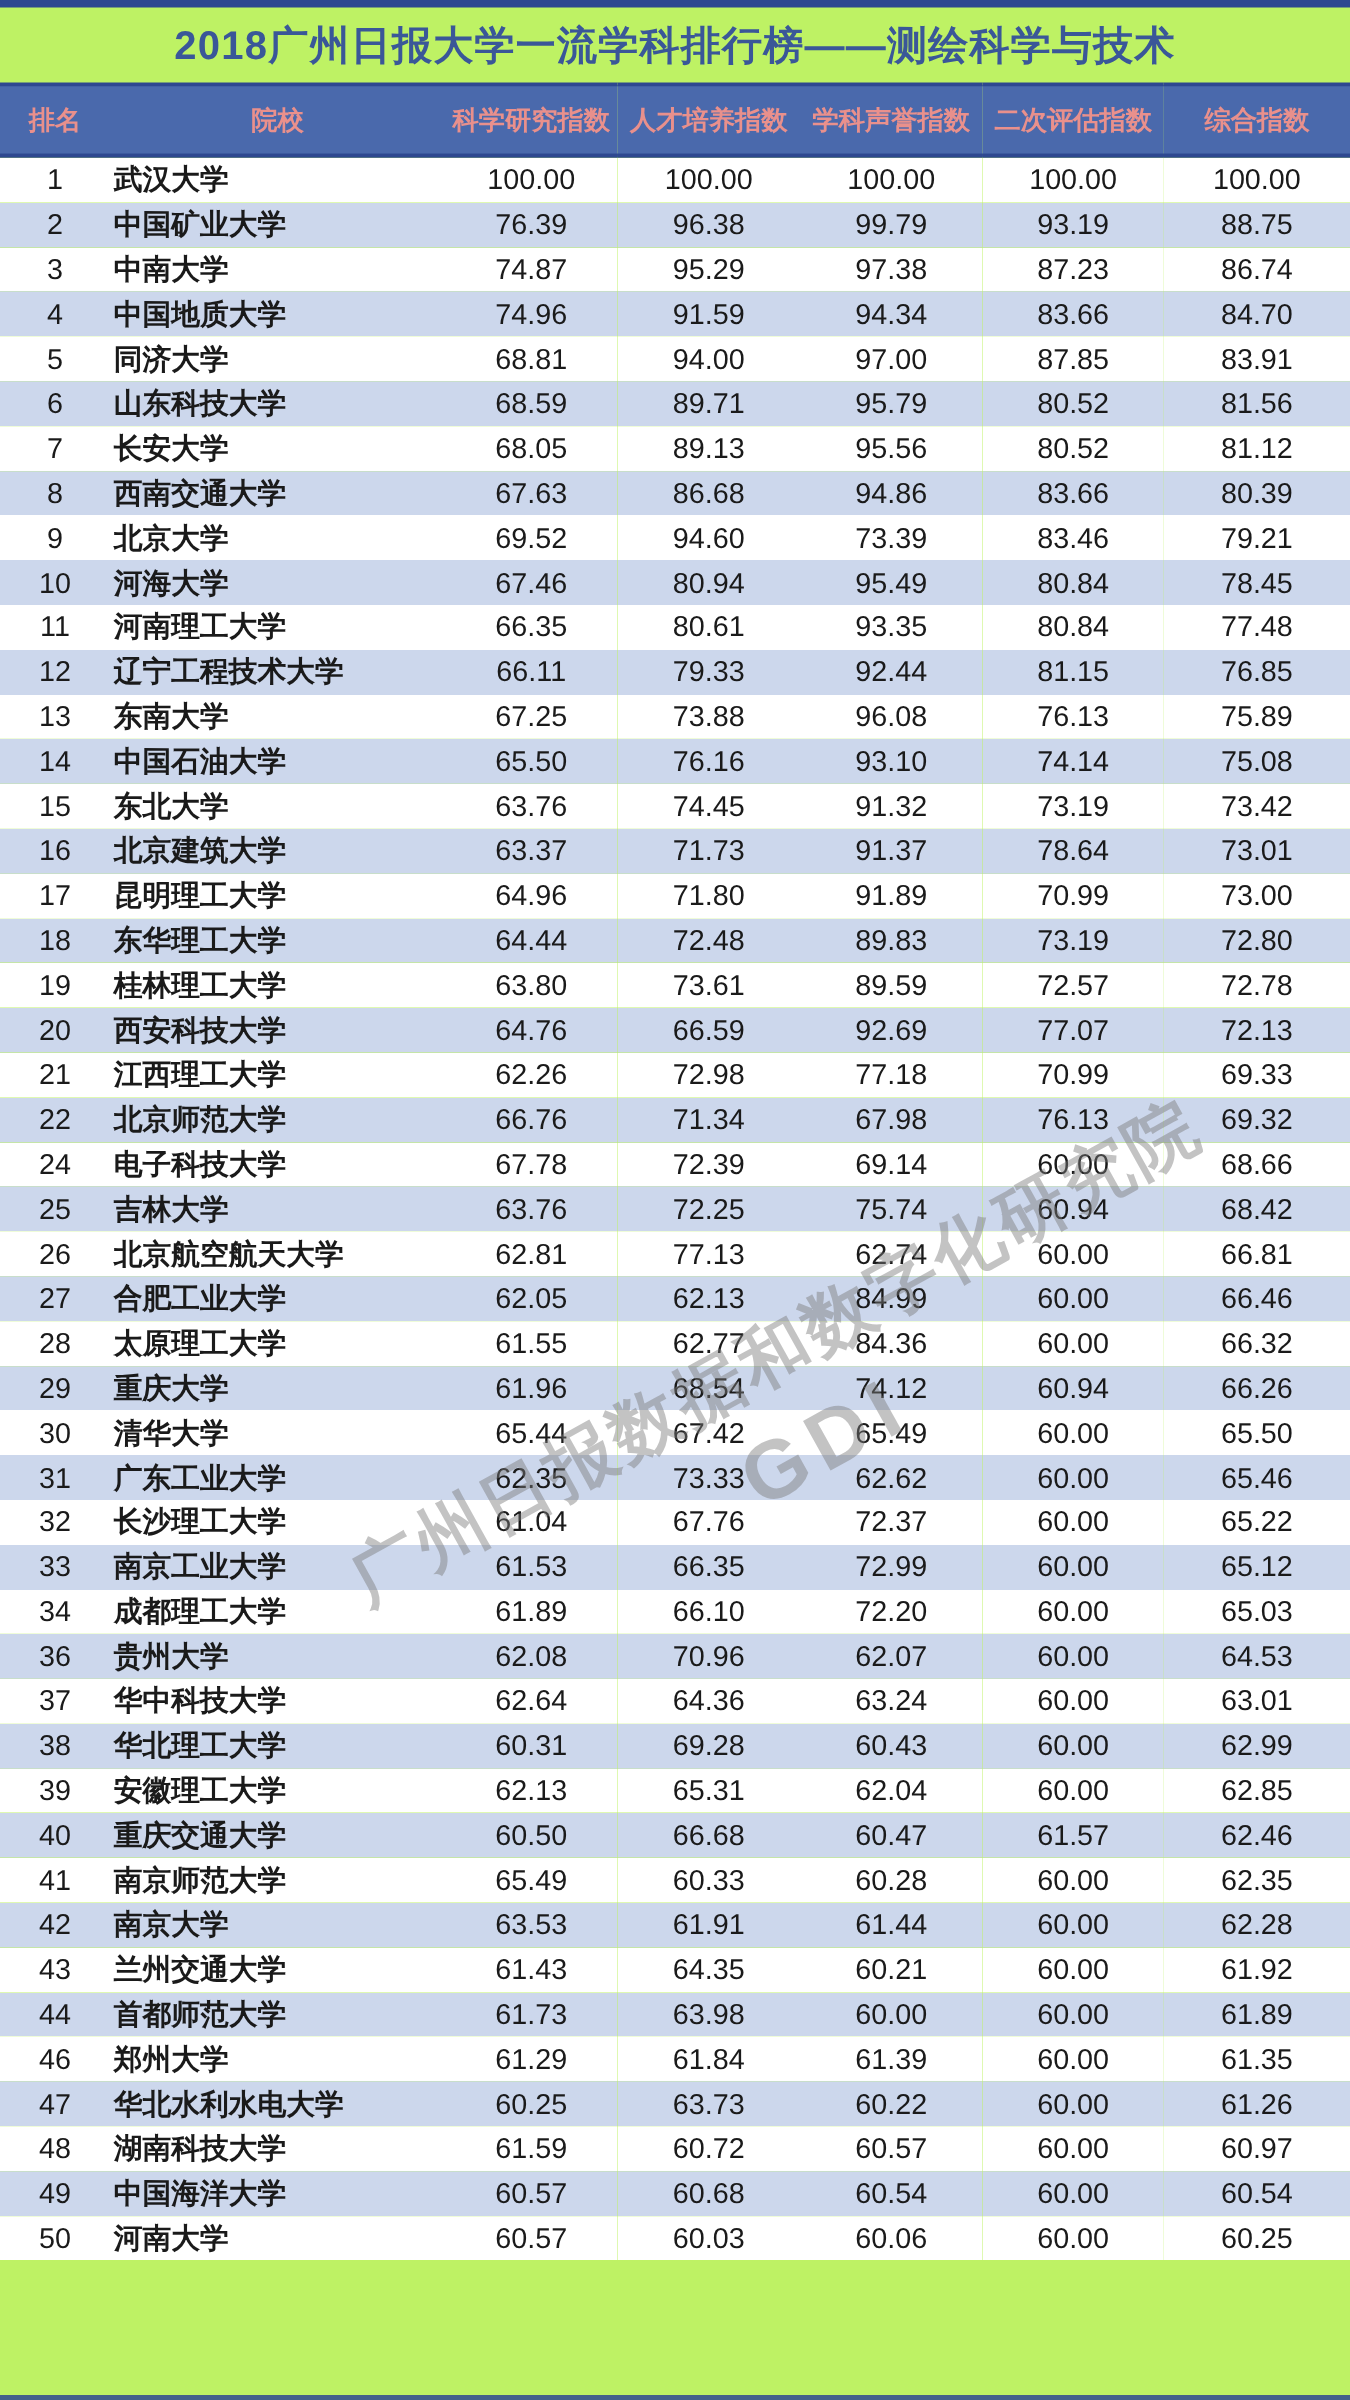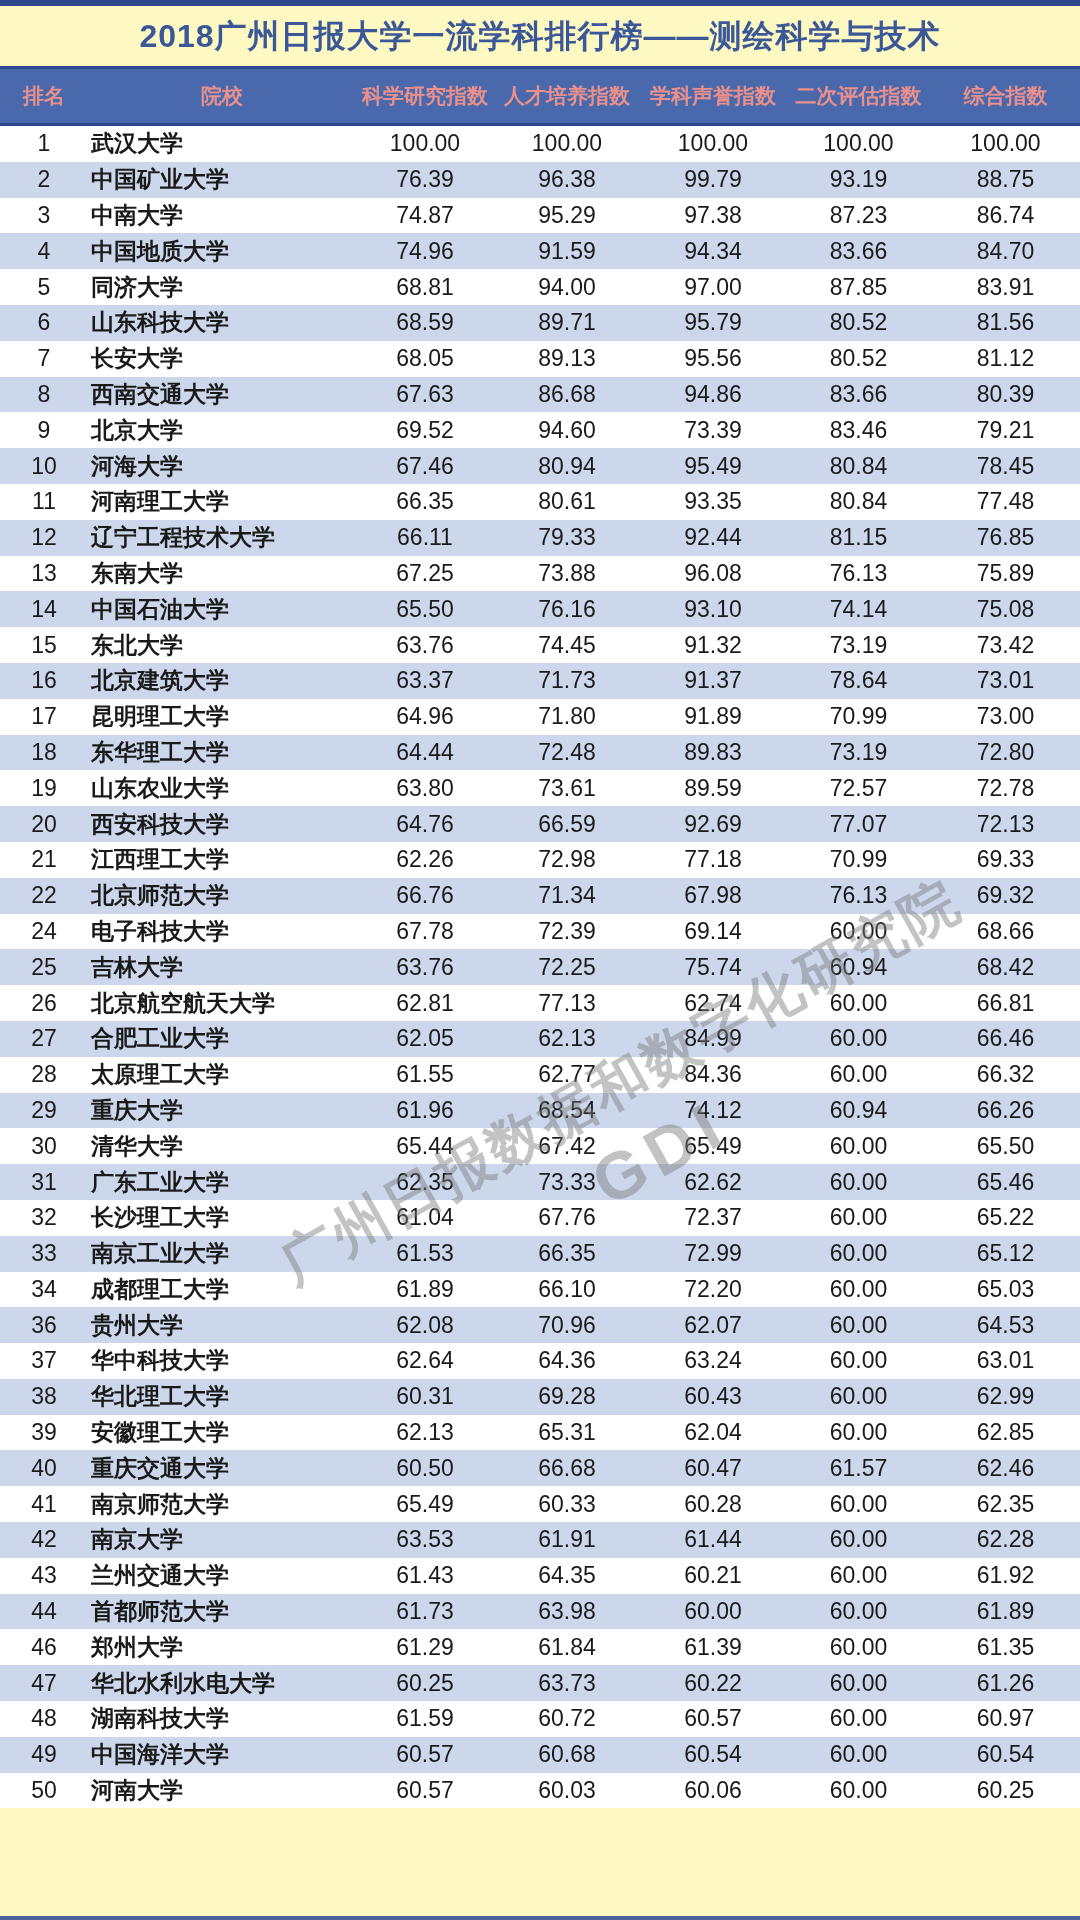--- a/index.html
+++ b/index.html
@@ -6,21 +6,21 @@
     margin: 0;
     padding: 0;
     background: #ffffff;
     font-family: "Liberation Sans", "DejaVu Sans", sans-serif;
   }
   .page {
     position: relative;
     width: 1080px;
     height: 1920px;
     overflow: hidden;
-    background: #fef9c3;
+    background: #bef264;
   }
   .top-bar {
     position: absolute;
     top: 0; left: 0;
     width: 100%; height: 6px;
     background: #2e4890;
   }
   .page-title {
     position: absolute;
     top: 6px; left: 0;
@@ -291,21 +291,21 @@
             <td>18</td>
             <td class="inst">东华理工大学</td>
             <td>64.44</td>
             <td>72.48</td>
             <td>89.83</td>
             <td>73.19</td>
             <td>72.80</td>
           </tr>
           <tr>
             <td>19</td>
-            <td class="inst">山东农业大学</td>
+            <td class="inst">桂林理工大学</td>
             <td>63.80</td>
             <td>73.61</td>
             <td>89.59</td>
             <td>72.57</td>
             <td>72.78</td>
           </tr>
           <tr>
             <td>20</td>
             <td class="inst">西安科技大学</td>
             <td>64.76</td>

